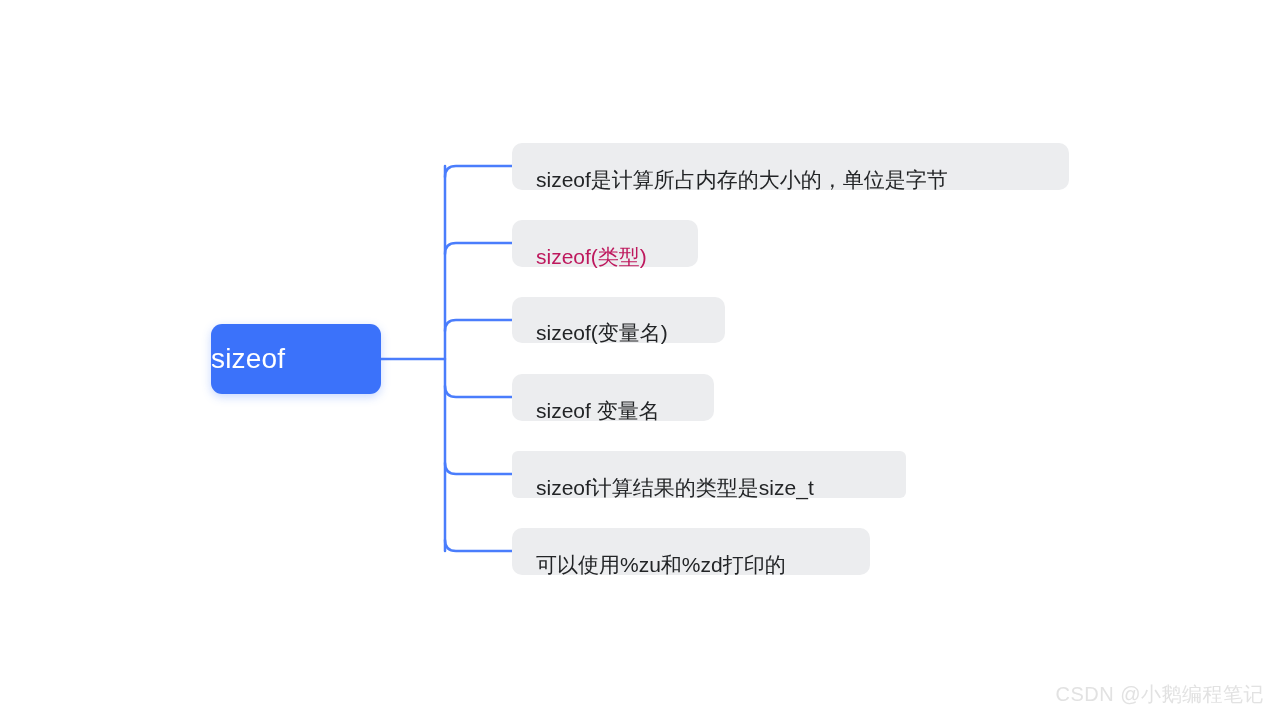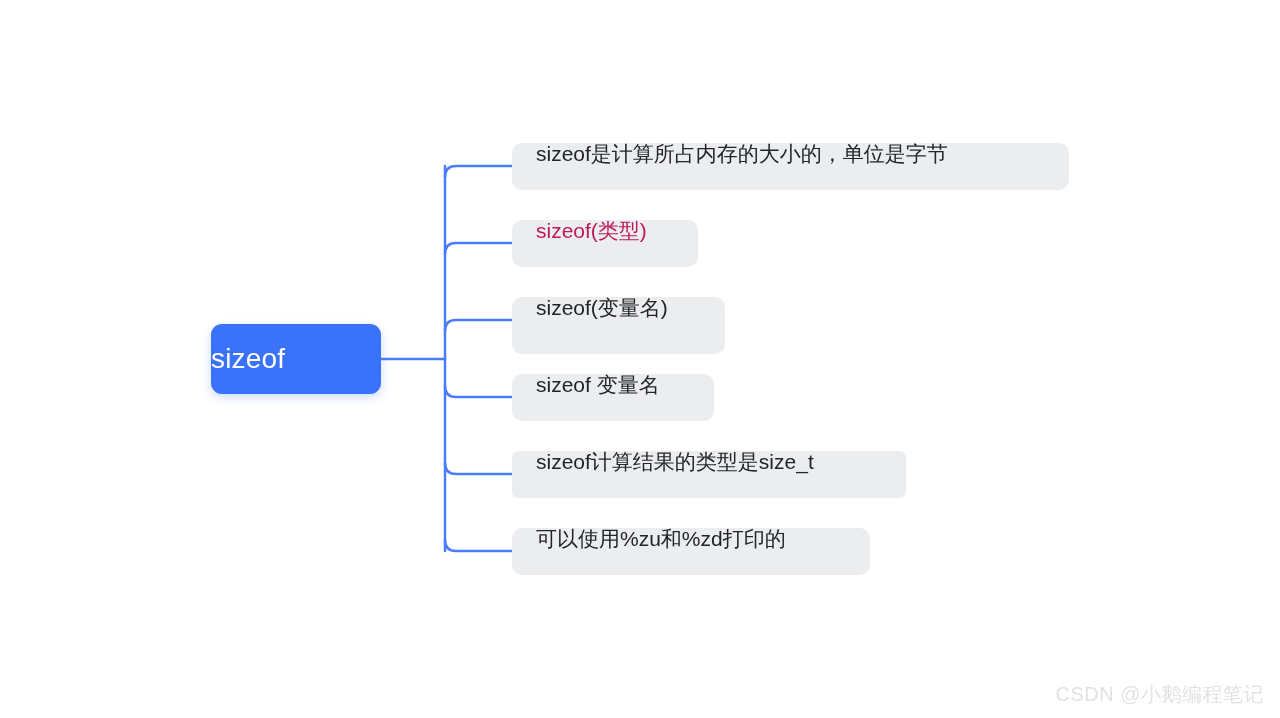--- a/index.html
+++ b/index.html
@@ -47,21 +47,21 @@
     font-size: 28px;
     letter-spacing: 0.2px;
     box-sizing: border-box;
   }
   .leaf-node {
     position: absolute;
     background: #ecedef;
     border-radius: 10px;
     height: 47px;
     display: flex;
-    align-items: flex-start;
+    align-items: flex-end;
     box-sizing: border-box;
     padding: 0 24px;
     color: #222426;
     font-size: 21px;
     white-space: nowrap;
   }
   .leaf-node .leaf-label {
     line-height: 1;
     display: block;
   }
@@ -98,21 +98,21 @@
     <span>sizeof</span>
   </div>
 
   <div id="leaf-container">
       <div class="leaf-node" style="left: 512px; top: 143px; width: 557px; height: 47px; background: rgb(236, 237, 239); color: rgb(34, 36, 38); border-radius: 10px;">
         <span class="leaf-label">sizeof是计算所占内存的大小的，单位是字节</span>
       </div>
       <div class="leaf-node" style="left: 512px; top: 220px; width: 186px; height: 47px; background: rgb(236, 237, 239); color: #be185d; border-radius: 10px;">
         <span class="leaf-label">sizeof(类型)</span>
       </div>
-      <div class="leaf-node" style="left: 512px; top: 297px; width: 213px; height: 57px; background: rgb(236, 237, 239); color: rgb(34, 36, 38); border-radius: 10px;">
+      <div class="leaf-node" style="left: 512px; top: 297px; width: 213px; height: 46px; background: rgb(236, 237, 239); color: rgb(34, 36, 38); border-radius: 10px;">
         <span class="leaf-label">sizeof(变量名)</span>
       </div>
       <div class="leaf-node" style="left: 512px; top: 374px; width: 202px; height: 47px; background: rgb(236, 237, 239); color: rgb(34, 36, 38); border-radius: 10px;">
         <span class="leaf-label">sizeof 变量名</span>
       </div>
       <div class="leaf-node" style="left: 512px; top: 451px; width: 394px; height: 47px; background: rgb(236, 237, 239); color: rgb(34, 36, 38); border-radius: 6px;">
         <span class="leaf-label">sizeof计算结果的类型是size_t</span>
       </div>
       <div class="leaf-node" style="left: 512px; top: 528px; width: 358px; height: 47px; background: rgb(236, 237, 239); color: rgb(34, 36, 38); border-radius: 10px;">
         <span class="leaf-label">可以使用%zu和%zd打印的</span>

